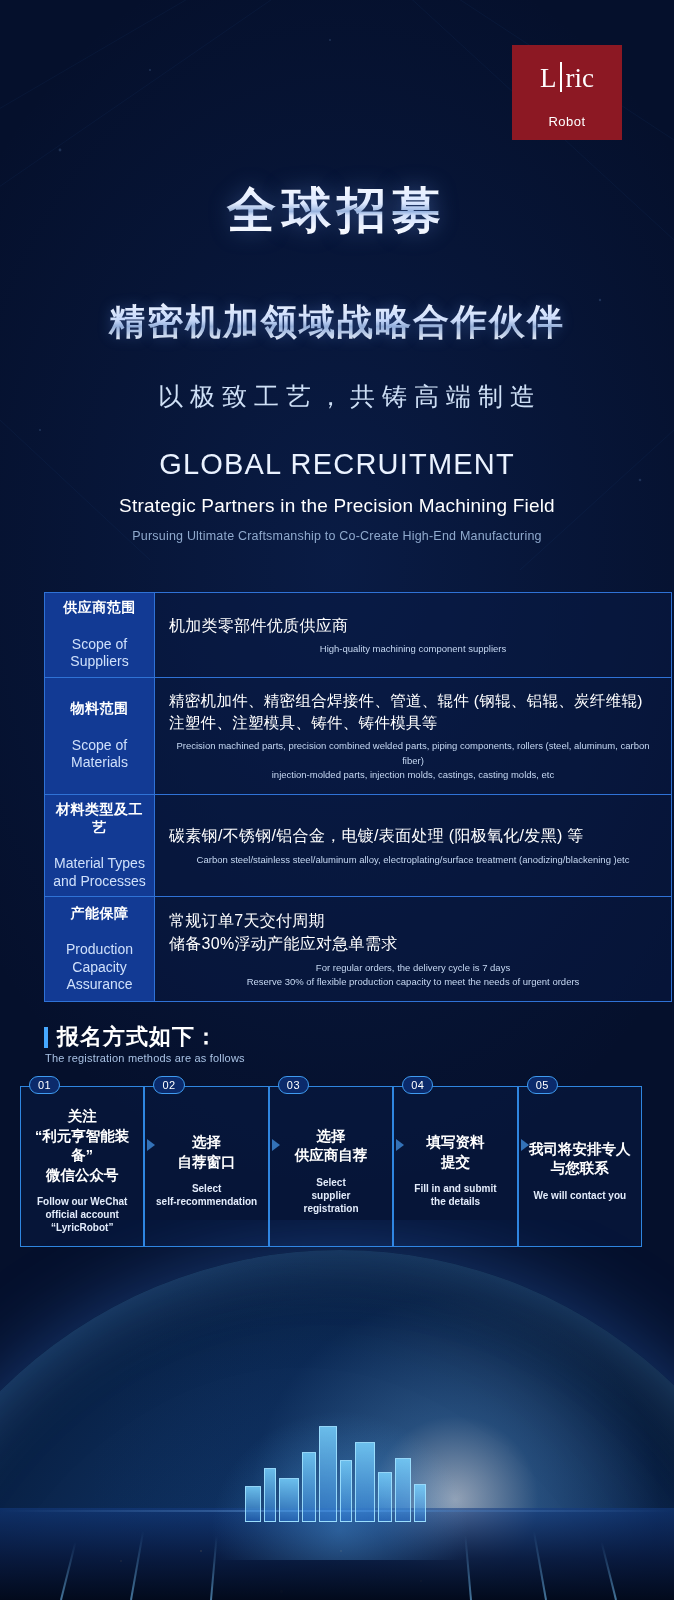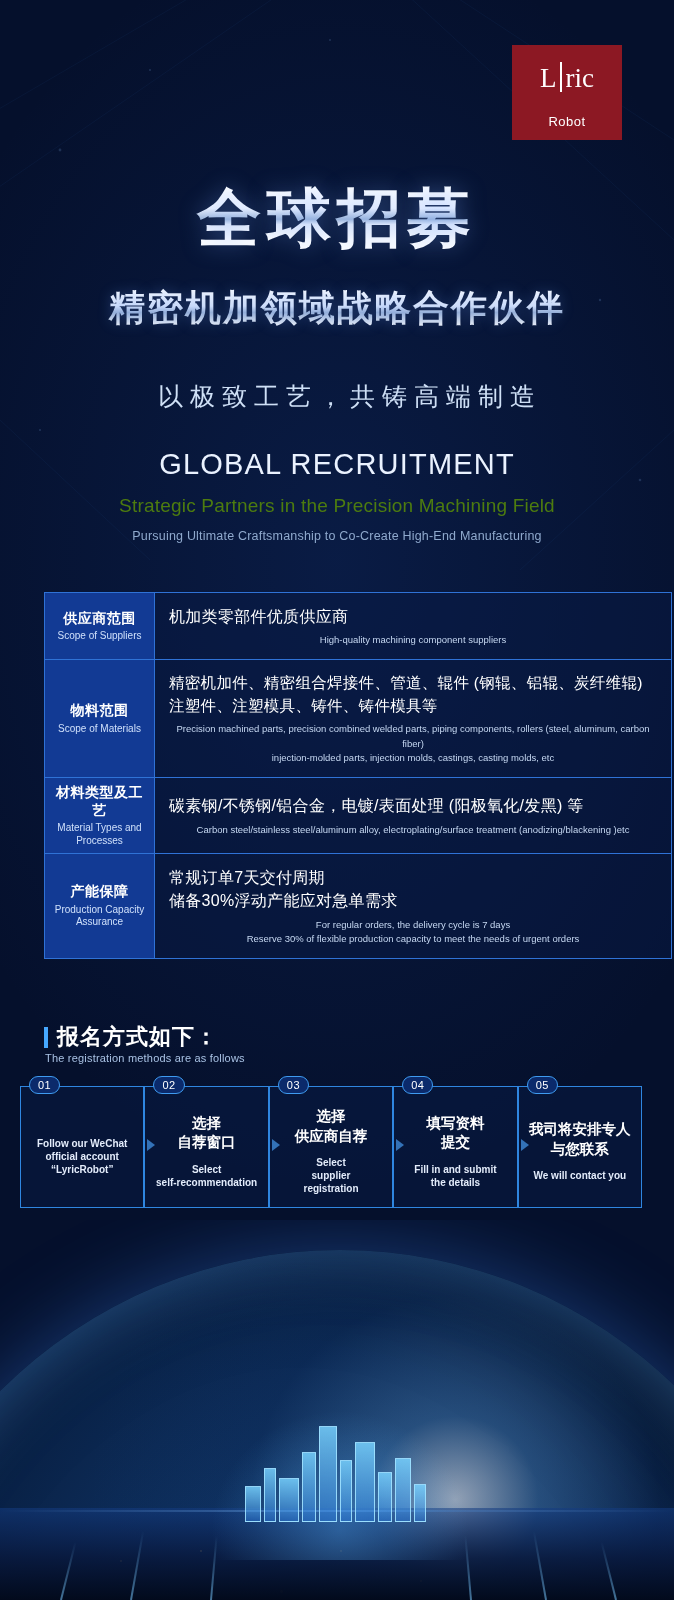--- a/index.html
+++ b/index.html
@@ -63,32 +63,32 @@
     font-family: "Liberation Sans", sans-serif;
   }
 
   
   .headline {
     position: absolute;
     top: 186px; left: 0; width: 100%;
     text-align: center;
     font-family: "DejaVu Sans", sans-serif;
     font-weight: bold;
-    font-size: 64px;
+    font-size: 49px;
     letter-spacing: 6px;
     line-height: 1;
     background: linear-gradient(180deg, #ffffff 0%, #f2f6ff 35%, #9fb6d8 52%, #e8eefb 60%, #ffffff 85%);
     -webkit-background-clip: text;
     background-clip: text;
     color: transparent;
     text-shadow: 0 0 22px rgba(120,170,255,0.35);
   }
   .subhead {
     position: absolute;
-    top: 284px; left: 0; width: 100%;
+    top: 298px; left: 0; width: 100%;
     text-align: center;
     font-family: "DejaVu Sans", sans-serif;
     font-weight: bold;
     font-size: 36px;
     letter-spacing: 2px;
     background: linear-gradient(180deg, #ffffff 0%, #dbe6fa 45%, #9cb2d4 58%, #ffffff 92%);
     -webkit-background-clip: text;
     background-clip: text;
     color: transparent;
     text-shadow: 0 0 14px rgba(110,160,255,0.30);
@@ -109,21 +109,21 @@
     font-size: 29px;
     letter-spacing: 1.2px;
     color: #eaf2ff;
   }
   .en-sub {
     position: absolute;
     top: 495px; left: 0; width: 100%;
     text-align: center;
     font-size: 19px;
     letter-spacing: .2px;
-    color: #4d7c0f;
+    color: #ffffff;
   }
   .en-small {
     position: absolute;
     top: 529px; left: 0; width: 100%;
     text-align: center;
     font-size: 12.5px;
     letter-spacing: .2px;
     color: #8fa9cd;
   }
 
@@ -152,23 +152,23 @@
     padding: 6px 4px;
     border-right: 1px solid #2f72d6;
   }
   .row .label .cn {
     font-size: 14px;
     font-weight: bold;
     line-height: 1.25;
     letter-spacing: .5px;
   }
   .row .label .en {
-    font-size: 10px;
+    font-size: 14px;
     color: #cfe0fb;
-    margin-top: 3px;
+    margin-top: 19px;
     line-height: 1.25;
   }
   .row .content {
     flex: 1;
     padding: 12px 14px;
     display: flex; flex-direction: column; justify-content: center;
   }
   .content .cn {
     font-size: 16px;
     color: #ffffff;
@@ -418,20 +418,25 @@
   <div class="reg-title">
     <span class="bar"></span>
     <span>报名方式如下：</span>
   </div>
   <div class="reg-title-en">The registration methods are as follows</div>
 
   <div class="steps">
 
     <div class="step">
       <div class="num">01</div>
+      <div class="cn">
+        <div>关注</div>
+        <div>“利元亨智能装备”</div>
+        <div>微信公众号</div>
+      </div>
       <div class="en">
         <div>Follow our WeChat</div>
         <div>official account</div>
         <div>“LyricRobot”</div>
       </div>
       <span class="arrow" style="right:-12px;"></span>
     </div>
 
     <div class="step">
       <div class="num">02</div>

